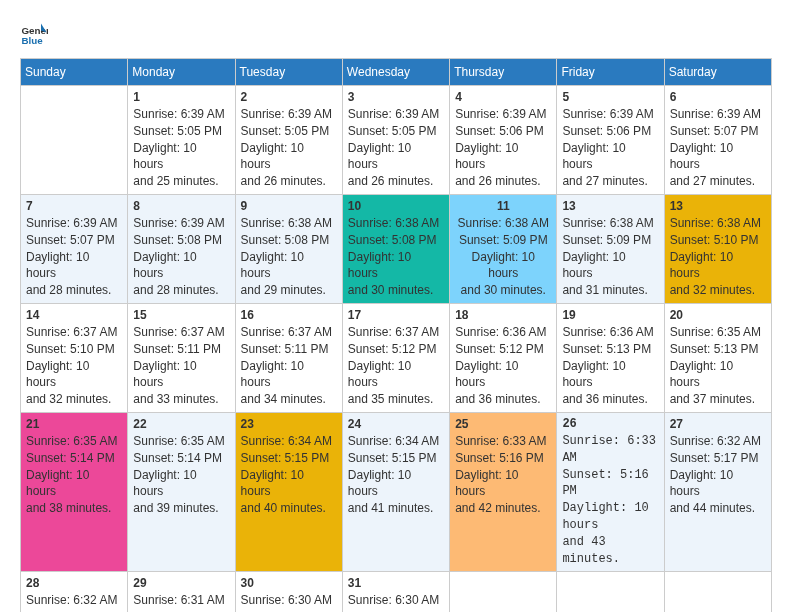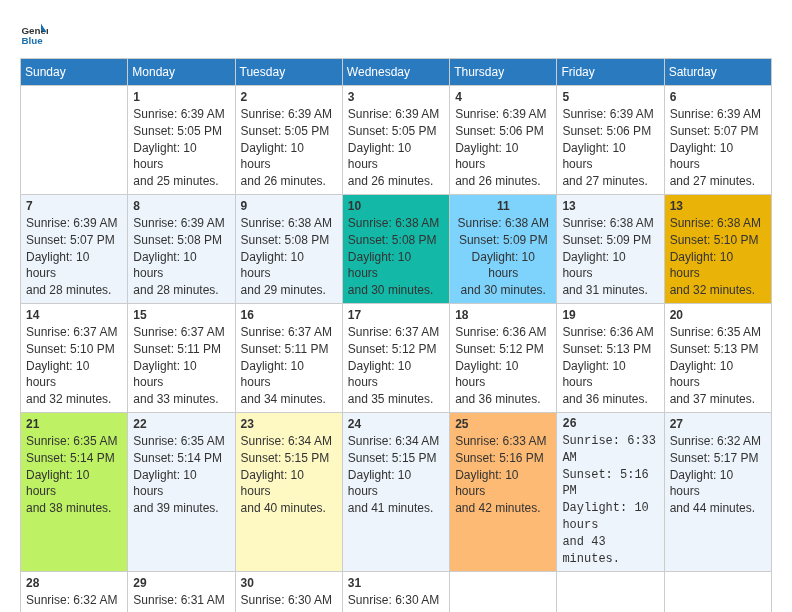--- a/index.html
+++ b/index.html
@@ -197,29 +197,29 @@
         <td>
           <span class="day-number">19</span>
           <div class="day-info">Sunrise: 6:36 AM<br>Sunset: 5:13 PM<br>Daylight: 10 hours<br>and 36 minutes.</div>
         </td>
         <td>
           <span class="day-number">20</span>
           <div class="day-info">Sunrise: 6:35 AM<br>Sunset: 5:13 PM<br>Daylight: 10 hours<br>and 37 minutes.</div>
         </td>
       </tr>
       <tr class="week-row" style="background-color: rgb(237, 244, 251);">
-        <td style="background-color: #bef264;">
+        <td style="background-color: #ec4899;">
           <span class="day-number">21</span>
           <div class="day-info">Sunrise: 6:35 AM<br>Sunset: 5:14 PM<br>Daylight: 10 hours<br>and 38 minutes.</div>
         </td>
         <td style="background-color: rgb(237, 244, 251); margin-top: 36px;">
           <span class="day-number">22</span>
           <div class="day-info">Sunrise: 6:35 AM<br>Sunset: 5:14 PM<br>Daylight: 10 hours<br>and 39 minutes.</div>
         </td>
-        <td style="background-color: #fef9c3; margin-left: 25px;">
+        <td style="background-color: #eab308; margin-left: 25px;">
           <span class="day-number">23</span>
           <div class="day-info">Sunrise: 6:34 AM<br>Sunset: 5:15 PM<br>Daylight: 10 hours<br>and 40 minutes.</div>
         </td>
         <td style="background-color: rgb(237, 244, 251);">
           <span class="day-number">24</span>
           <div class="day-info">Sunrise: 6:34 AM<br>Sunset: 5:15 PM<br>Daylight: 10 hours<br>and 41 minutes.</div>
         </td>
         <td style="background-color: #fdba74;">
           <span class="day-number">25</span>
           <div class="day-info">Sunrise: 6:33 AM<br>Sunset: 5:16 PM<br>Daylight: 10 hours<br>and 42 minutes.</div>

